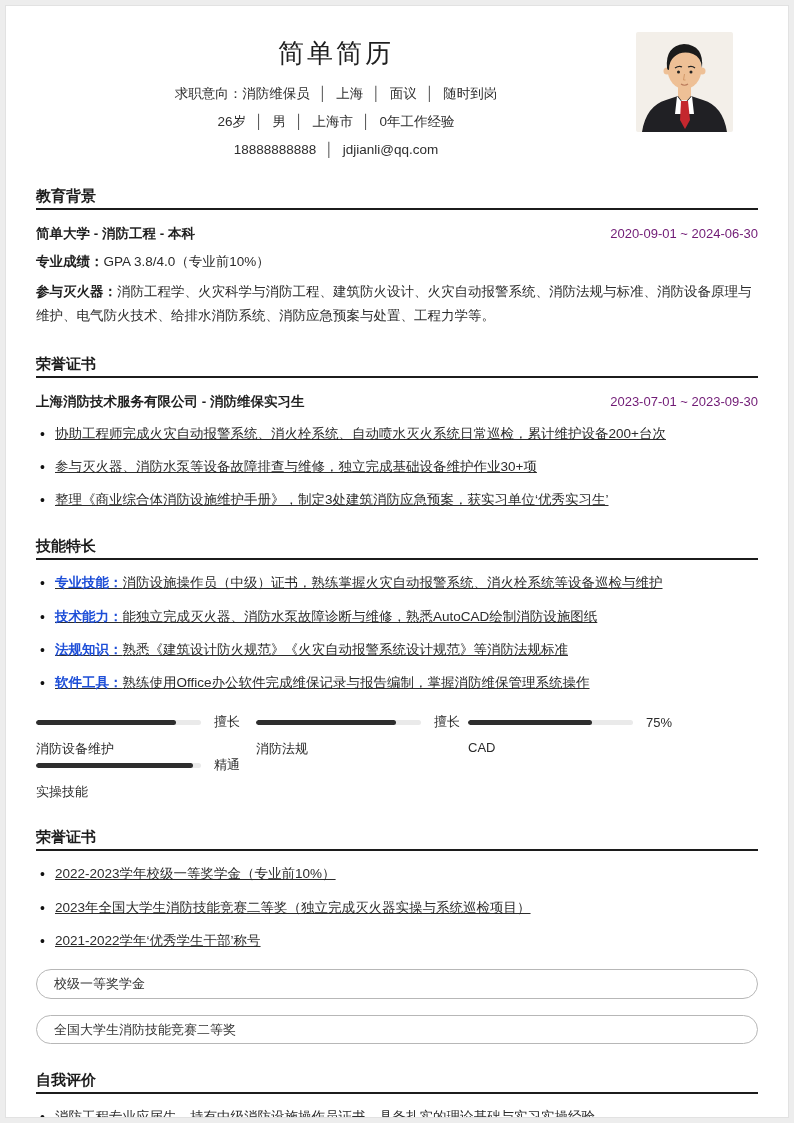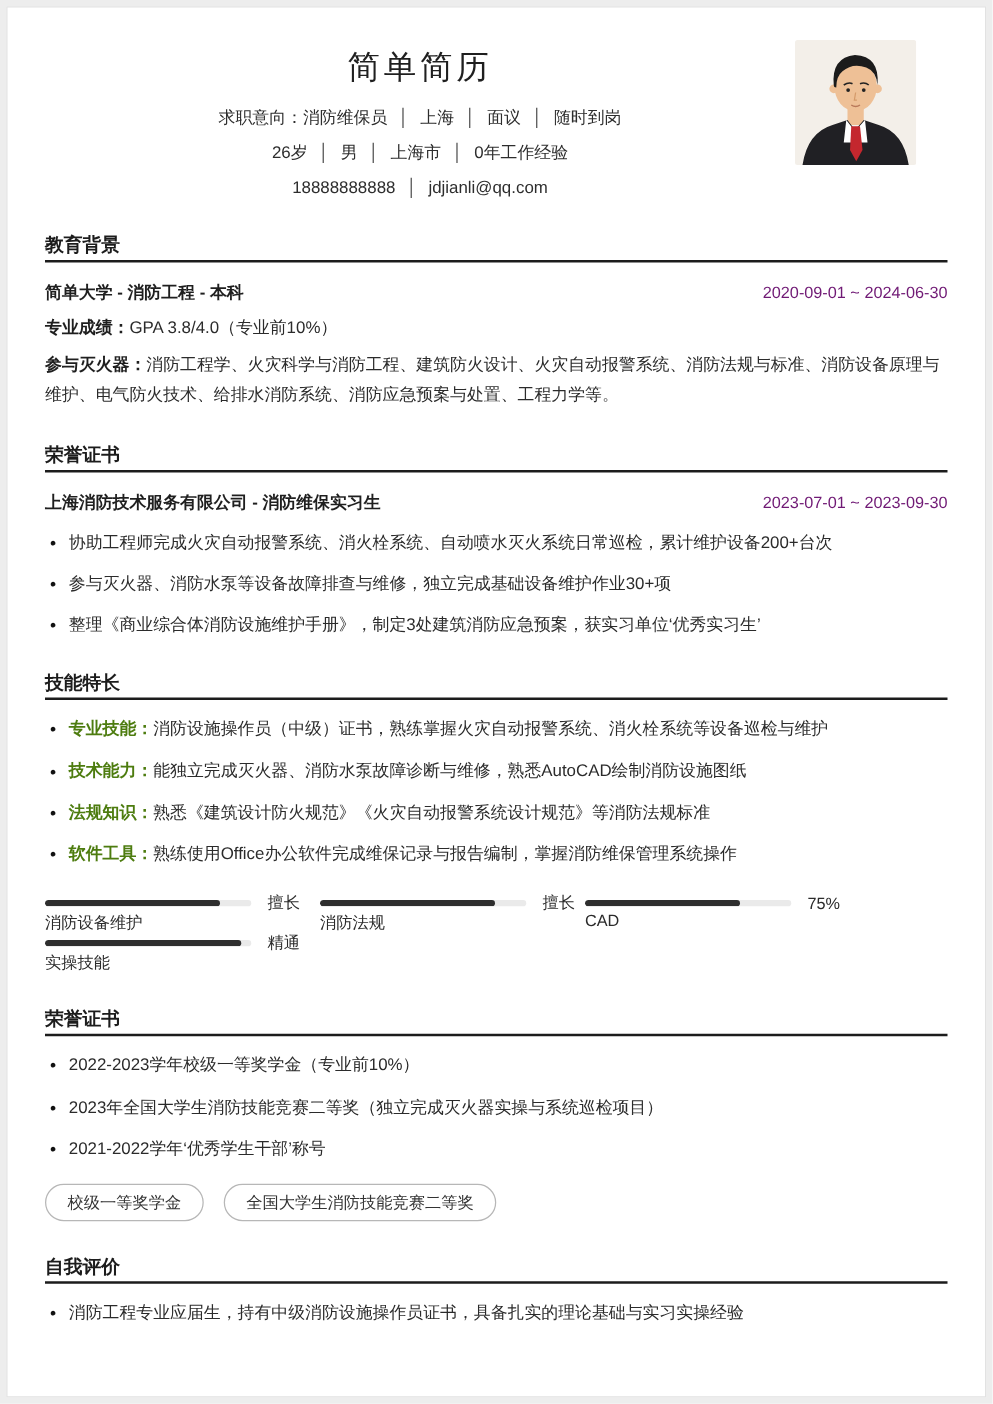--- a/index.html
+++ b/index.html
@@ -51,44 +51,45 @@
   .entry-date { font-size: 13px; color: #701a75; }
   .info-row { font-size: 13.5px; line-height: 1.75; margin-top: 7px; }
   .info-label { font-weight: bold; color: #1f1f1f; }
   ul.bullets { list-style: none; margin-top: 4px; }
   ul.bullets li {
     position: relative;
     padding-left: 19px;
     margin-top: 13px;
     font-size: 13.5px;
     line-height: 1.5;
+    text-decoration: underline;
   }
   ul.bullets li::before {
     content: "\2022";
     position: absolute;
     left: 4px;
     top: 0;
     font-size: 14px;
     color: #111;
   }
-  .b-label { font-weight: bold; color: #4d7c0f; }
+  .b-label { font-weight: bold; color: #1d4ed8; }
   
   .bars-grid {
     margin-top: 22px;
     display: grid;
     grid-template-columns: 220px 212px 1fr;
     row-gap: 0;
   }
   .bar-row { display: flex; align-items: center; height: 14px; }
   .bar-track { width: 165px; height: 5px; background: #eaeaea; border-radius: 3px; overflow: hidden; }
   .bar-fill { height: 100%; background: #2e2e2e; border-radius: 3px; }
   .bar-label { margin-left: 13px; font-size: 13px; color: #2b2b2b; }
-  .bar-name { font-size: 13px; color: #2b2b2b; }
-  
-  .tags { margin-top: 18px; display: flex; gap: 16px; }
+  .bar-name { margin-top: 11px; font-size: 13px; color: #2b2b2b; }
+  
+  .tags { margin-top: 18px; display: flex; gap: 16px; flex-direction: column; }
   .tag {
     border: 1px solid #b7b7b7;
     border-radius: 16px;
     padding: 6px 17px;
     font-size: 13px;
     color: #333;
     background: #fff;
     line-height: 1.2;
   }
 </style>

